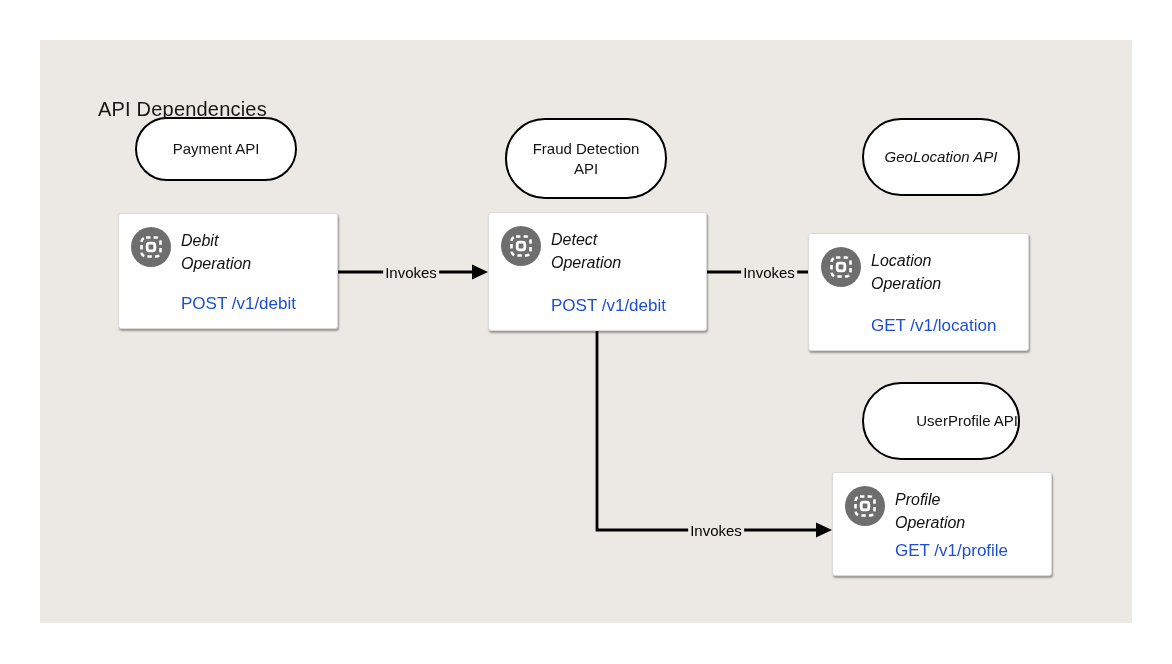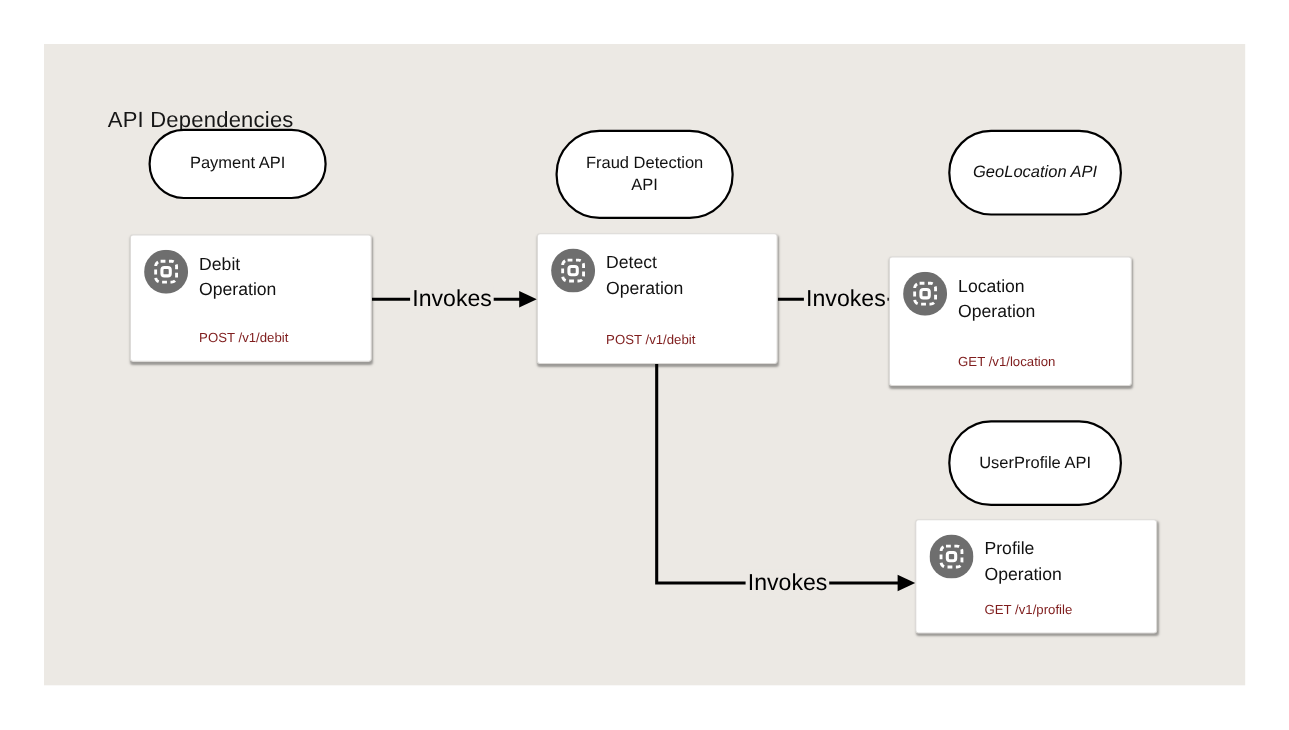--- a/index.html
+++ b/index.html
@@ -65,40 +65,41 @@
     height: 40px;
   }
   .op-title {
     position: absolute;
     left: 62px;
     top: 15px;
     font-size: 16px;
     line-height: 23px;
     white-space: pre-line;
     color: #111111;
+    font-style: italic;
   }
   .op-method {
     position: absolute;
     left: 62px;
     bottom: 14px;
-    font-size: 12px;
-    color: #7f1d1d;
+    font-size: 17px;
+    color: #1d4ed8;
   }
   .edges-svg {
     position: absolute;
     left: 0;
     top: 0;
     pointer-events: none;
   }
   .edge-label {
     position: absolute;
     transform: translate(-50%, -50%);
     background: #ECE9E4;
     padding: 0 2px;
-    font-size: 21px;
+    font-size: 15px;
     color: #000000;
     white-space: nowrap;
   }
 </style>
 </head>
 <body>
 
 <div class="stage">
   <div class="panel">
     <h1 class="diagram-title">API Dependencies</h1>
@@ -107,21 +108,21 @@
   <div class="api-pill" style="left:135px; top:117px; width:162px; height:64px;">
     <span>Payment API</span>
   </div>
   <div class="api-pill" style="left:505px; top:118px; width:162px; height:81px;">
     <span>Fraud Detection
 API</span>
   </div>
   <div class="api-pill" style="left:862px; top:118px; width:158px; height:78px;font-style:italic;">
     <span>GeoLocation API</span>
   </div>
-  <div class="api-pill" style="left:862px; top:382px; width:158px; height:78px;">
+  <div class="api-pill" style="left:862px; top:382px; width:158px; height:78px;justify-content:flex-end;">
     <span>UserProfile API</span>
   </div>
 
   <svg class="edges-svg" width="1172" height="664" viewBox="0 0 1172 664">
 
     <path d="M338 272 L474 272" stroke="#000000" stroke-width="2.8" fill="none"></path>
     <polygon points="488,272 472,264.5 472,279.5" fill="#000000"></polygon>
 
     <path d="M707 272 L818 272" stroke="#000000" stroke-width="2.8" fill="none"></path>
     <polygon points="832,272 816,264.5 816,279.5" fill="#000000"></polygon>

